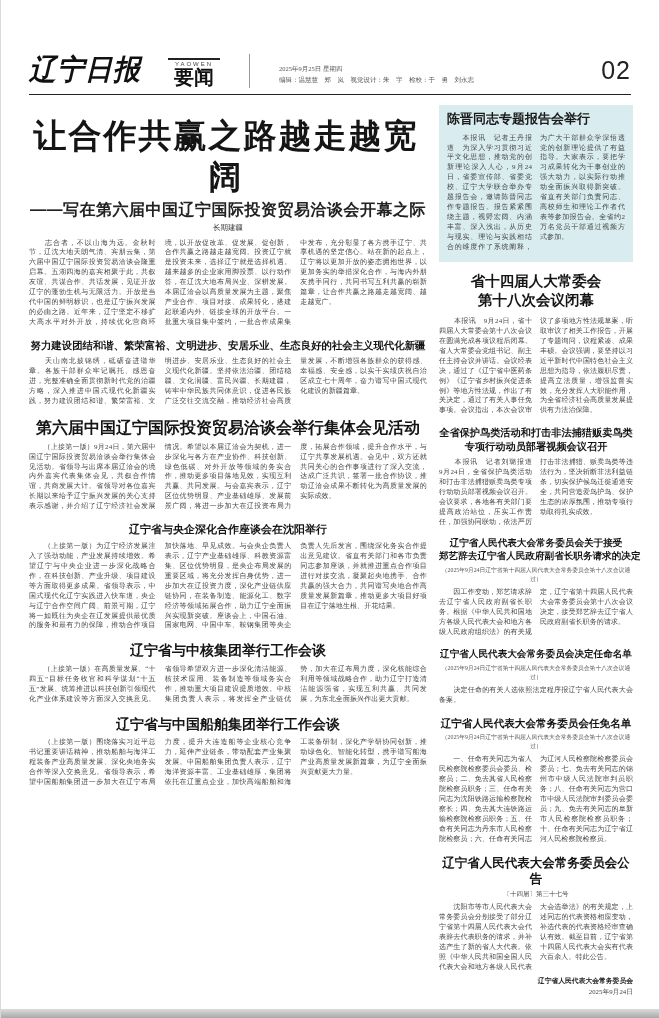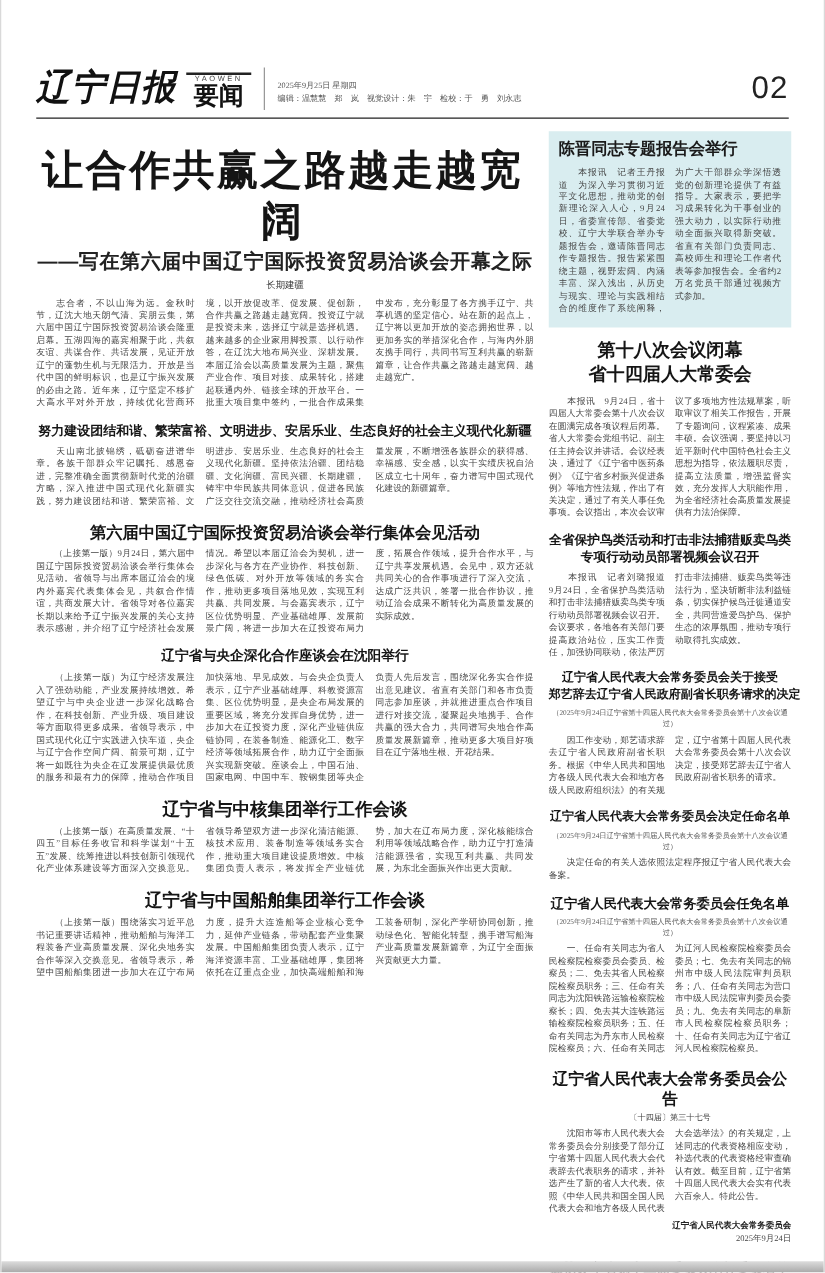--- a/index.html
+++ b/index.html
@@ -4,21 +4,21 @@
 <style>
   html,body{margin:0;padding:0;background:#f4f4f4;}
   .page{
     position:relative;width:660px;height:1018px;margin:0 auto;
     background:#ffffff;border-left:1px solid #d9d9d9;border-right:1px solid #d9d9d9;
     box-sizing:border-box;overflow:hidden;
     font-family:"Liberation Serif", serif;color:#333;
   }
   .inner{padding:12px 28px 0 28px;}
   
-  .masthead{display:flex;align-items:flex-end;gap:2px;margin-top:40px;justify-content:center;}
+  .masthead{display:flex;align-items:flex-end;gap:21px;margin-top:40px;justify-content:center;}
   .logo{font-family:"DejaVu Serif", serif;font-weight:bold;font-style:italic;
     font-size:27px;color:#111;letter-spacing:1px;white-space:nowrap;transform:scaleY(1.05);}
   .section-box{text-align:center;border-top:2px solid #222;padding:1px 6px 0 6px;margin-left:6px;}
   .section-en{font-family:"Liberation Sans",sans-serif;font-size:6px;letter-spacing:2px;color:#444;}
   .section-cn{font-family:"Liberation Sans",sans-serif;font-weight:bold;font-size:20px;color:#111;line-height:1.05;}
   .mast-vline{width:1px;height:34px;background:#999;margin:0 8px;}
   .date-block{font-size:6.5px;color:#555;line-height:1.8;padding-bottom:2px;}
   .page-num{margin-left:auto;font-family:"Liberation Sans",sans-serif;font-size:25px;color:#222;
     align-self:center;letter-spacing:1px;}
   .header-rule{height:1px;background:#222;margin-top:6px;}
@@ -32,21 +32,21 @@
     filter:blur(.22px);letter-spacing:.1px;}
   .cols3{column-count:3;column-gap:9px;}
   .cols2{column-count:2;column-gap:8px;}
   .art{margin-bottom:11px;}
   .hl{font-family:"Liberation Sans",sans-serif;font-weight:bold;color:#151515;
     text-align:center;line-height:1.25;}
   .hl-main{font-size:33px;letter-spacing:2px;margin:10px 4px 2px 0;}
   .hl-sub{font-size:16px;font-weight:bold;color:#222;margin-bottom:3px;letter-spacing:.5px;}
   .byline{font-size:7.5px;text-align:center;color:#333;margin-bottom:6px;}
   .hl-l2{font-size:10.4px;white-space:nowrap;margin:6px 0 5px 0;}
-  .hl-l3{font-size:13px;margin:6px 0 5px 0;}
+  .hl-l3{font-size:16px;margin:6px 0 5px 0;}
   .hl-l4{font-size:11px;margin:8px 0 5px 0;}
   .hl-l5{font-size:14px;margin:8px 0 5px 0;}
   
   .hi-box{background:#d9edf0;padding:6px 8px 9px 8px;margin-bottom:10px;}
   .hi-title{font-family:"Liberation Sans",sans-serif;font-weight:bold;font-size:13px;
     color:#1a1a1a;margin-bottom:7px;text-align:left;line-height:1.2;}
   .r-art{margin-bottom:10px;}
   .r-hl{font-family:"Liberation Sans",sans-serif;font-weight:bold;color:#151515;
     text-align:center;line-height:1.35;}
   .r-hl .ln{display:block;white-space:nowrap;}
@@ -126,22 +126,22 @@
 
       <div class="right-col">
 
         <div class="hi-box">
           <div class="hi-title">陈晋同志专题报告会举行</div>
           <div class="body-txt cols2">　　本报讯　记者王丹报道　为深入学习贯彻习近平文化思想，推动党的创新理论深入人心，9月24日，省委宣传部、省委党校、辽宁大学联合举办专题报告会，邀请陈晋同志作专题报告。报告紧紧围绕主题，视野宏阔、内涵丰富、深入浅出，从历史与现实、理论与实践相结合的维度作了系统阐释，为广大干部群众学深悟透党的创新理论提供了有益指导。大家表示，要把学习成果转化为干事创业的强大动力，以实际行动推动全面振兴取得新突破。省直有关部门负责同志、高校师生和理论工作者代表等参加报告会。全省约2万名党员干部通过视频方式参加。</div>
         </div>
 
         <div class="r-art">
           <div class="r-hl sz15">
+            <span class="ln">省十四届人大常委会</span>
             <span class="ln">第十八次会议闭幕</span>
-            <span class="ln">省十四届人大常委会</span>
           </div>
           <div class="body-txt cols2">　　本报讯　9月24日，省十四届人大常委会第十八次会议在圆满完成各项议程后闭幕。省人大常委会党组书记、副主任主持会议并讲话。会议经表决，通过了《辽宁省中医药条例》《辽宁省乡村振兴促进条例》等地方性法规，作出了有关决定，通过了有关人事任免事项。会议指出，本次会议审议了多项地方性法规草案，听取审议了相关工作报告，开展了专题询问，议程紧凑、成果丰硕。会议强调，要坚持以习近平新时代中国特色社会主义思想为指导，依法履职尽责，提高立法质量，增强监督实效，充分发挥人大职能作用，为全省经济社会高质量发展提供有力法治保障。</div>
         </div>
 
         <div class="r-art">
           <div class="r-hl sz11">
             <span class="ln">全省保护鸟类活动和打击非法捕猎贩卖鸟类</span>
             <span class="ln">专项行动动员部署视频会议召开</span>
           </div>
           <div class="body-txt cols2">　　本报讯　记者刘璐报道　9月24日，全省保护鸟类活动和打击非法捕猎贩卖鸟类专项行动动员部署视频会议召开。会议要求，各地各有关部门要提高政治站位，压实工作责任，加强协同联动，依法严厉打击非法捕猎、贩卖鸟类等违法行为，坚决斩断非法利益链条，切实保护候鸟迁徙通道安全，共同营造爱鸟护鸟、保护生态的浓厚氛围，推动专项行动取得扎实成效。</div>

